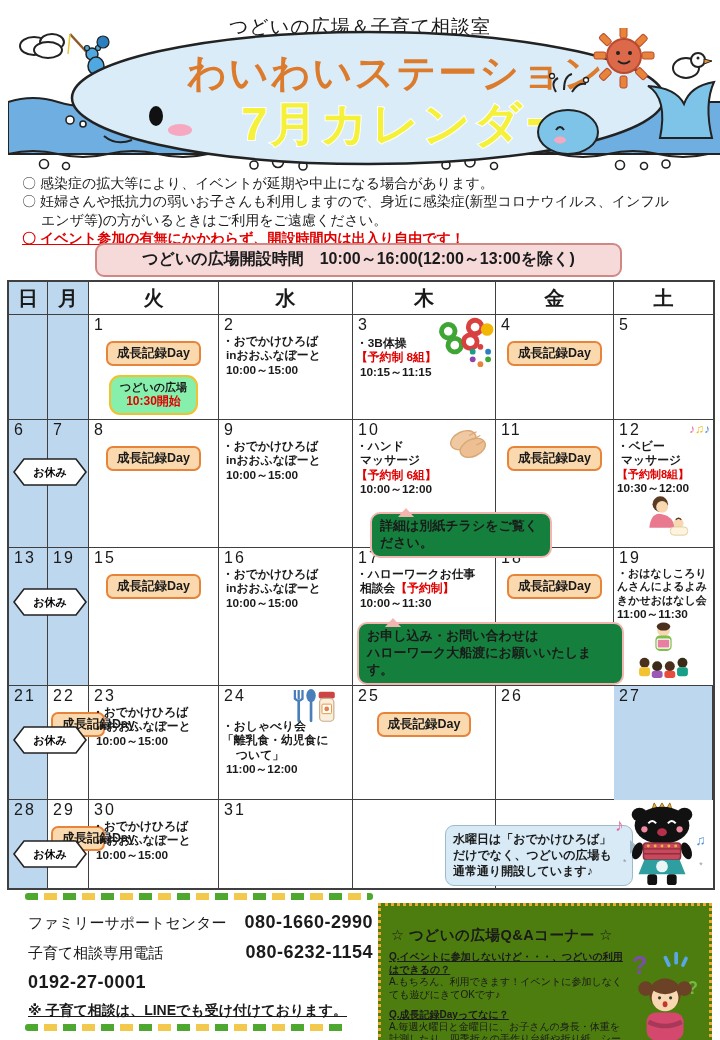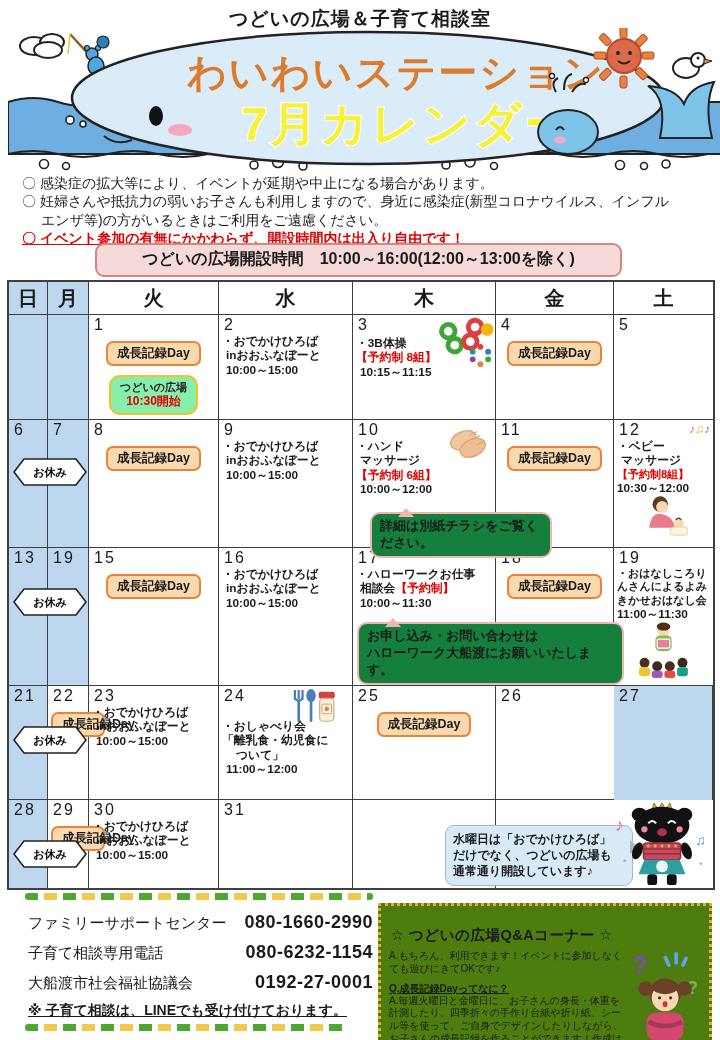--- a/index.html
+++ b/index.html
@@ -1,20 +1,20 @@
 <!DOCTYPE html>
 <html><head>
 <meta charset="utf-8">
 <style>
   html,body{margin:0;padding:0;background:#fff;}
   .page{position:relative;width:720px;height:1040px;background:#fff;overflow:hidden;
         font-family:"Liberation Sans","DejaVu Sans",sans-serif;color:#1a1a1a;}
   .abs{position:absolute;}
   
-  .top-title{left:0;top:6px;width:720px;text-align:center;font-size:19px;font-weight:bold;letter-spacing:1px;}
+  .top-title{left:0;top:14px;width:720px;text-align:center;font-size:19px;font-weight:normal;letter-spacing:1px;}
   .banner{left:8px;top:28px;width:720px;height:144px;}
   
   .notices{left:22px;top:174px;width:690px;font-size:14px;line-height:1.32;font-weight:500;}
   .notices .indent{padding-left:19px;}
   .notice-red{color:#e00000;font-weight:bold;text-decoration:underline;}
   .hours-box{left:95px;top:243px;width:523px;height:26px;background:#f6d9d9;border:2px solid #d08885;
              border-radius:9px;text-align:center;font-size:16px;font-weight:bold;padding-top:4px;}
   
   .cal{left:7px;top:280px;display:grid;background:#fff;border:2px solid #3f3f3f;
        grid-template-columns:39px 41px 130px 134px 143px 118px 99px;
@@ -458,21 +458,20 @@
   <div class="abs contacts">
     <div class="contact-row">
       <span class="lbl">ファミリーサポートセンター</span>
       <span class="tel">080-1660-2990</span>
     </div>
     <div class="contact-row">
       <span class="lbl">子育て相談専用電話</span>
       <span class="tel">080-6232-1154</span>
     </div>
     <div class="contact-row">
-      <span class="lbl">大船渡市社会福祉協議会</span>
       <span class="tel">0192-27-0001</span>
     </div>
     <div class="contact-note">※ 子育て相談は、LINEでも受け付けております。</div>
   </div>
 
   <div class="abs dash dash-bot"></div>
 
   <div class="abs qa">
     <div class="qa-title">☆ つどいの広場Q&amp;Aコーナー ☆</div>
     <svg class="qa-girl" width="72" height="96" viewBox="0 0 78 104">
@@ -487,18 +486,19 @@
       <circle cx="59" cy="44" r="8" fill="#6b4226"></circle>
       <circle cx="38" cy="50" r="17" fill="#6b4226"></circle>
       <circle cx="38" cy="54" r="14.5" fill="#f8d8b0"></circle>
       <ellipse cx="38" cy="42" rx="14.5" ry="8" fill="#6b4226"></ellipse>
       <circle cx="32" cy="54" r="1.7" fill="#333"></circle>
       <circle cx="44" cy="54" r="1.7" fill="#333"></circle>
       <ellipse cx="38" cy="61" rx="2.6" ry="3.2" fill="#c0392b"></ellipse>
       <rect x="18" y="70" width="40" height="30" rx="10" fill="#d5486e"></rect>
       <path d="M20,80 Q38,89 56,80" stroke="#a83858" stroke-width="5" fill="none"></path>
     </svg>
+    <div class="qa-q">Q.イベントに参加しないけど・・・、つどいの利用はできるの？</div>
     <div class="qa-a">A.もちろん、利用できます！イベントに参加しなくても遊びにきてOKです♪</div>
     <div class="qa-q">Q.成長記録Dayってなに？</div>
     <div class="qa-a">A.毎週火曜日と金曜日に、お子さんの身長・体重を計測したり、四季折々の手作り台紙や折り紙、シール等を使って、ご自身でデザインしたりしながら、お子さんの成長記録を作ることができます！作成は自由です。お気軽にお声がけください♪</div>
   </div>
 
 </div>
 
 </body></html>

